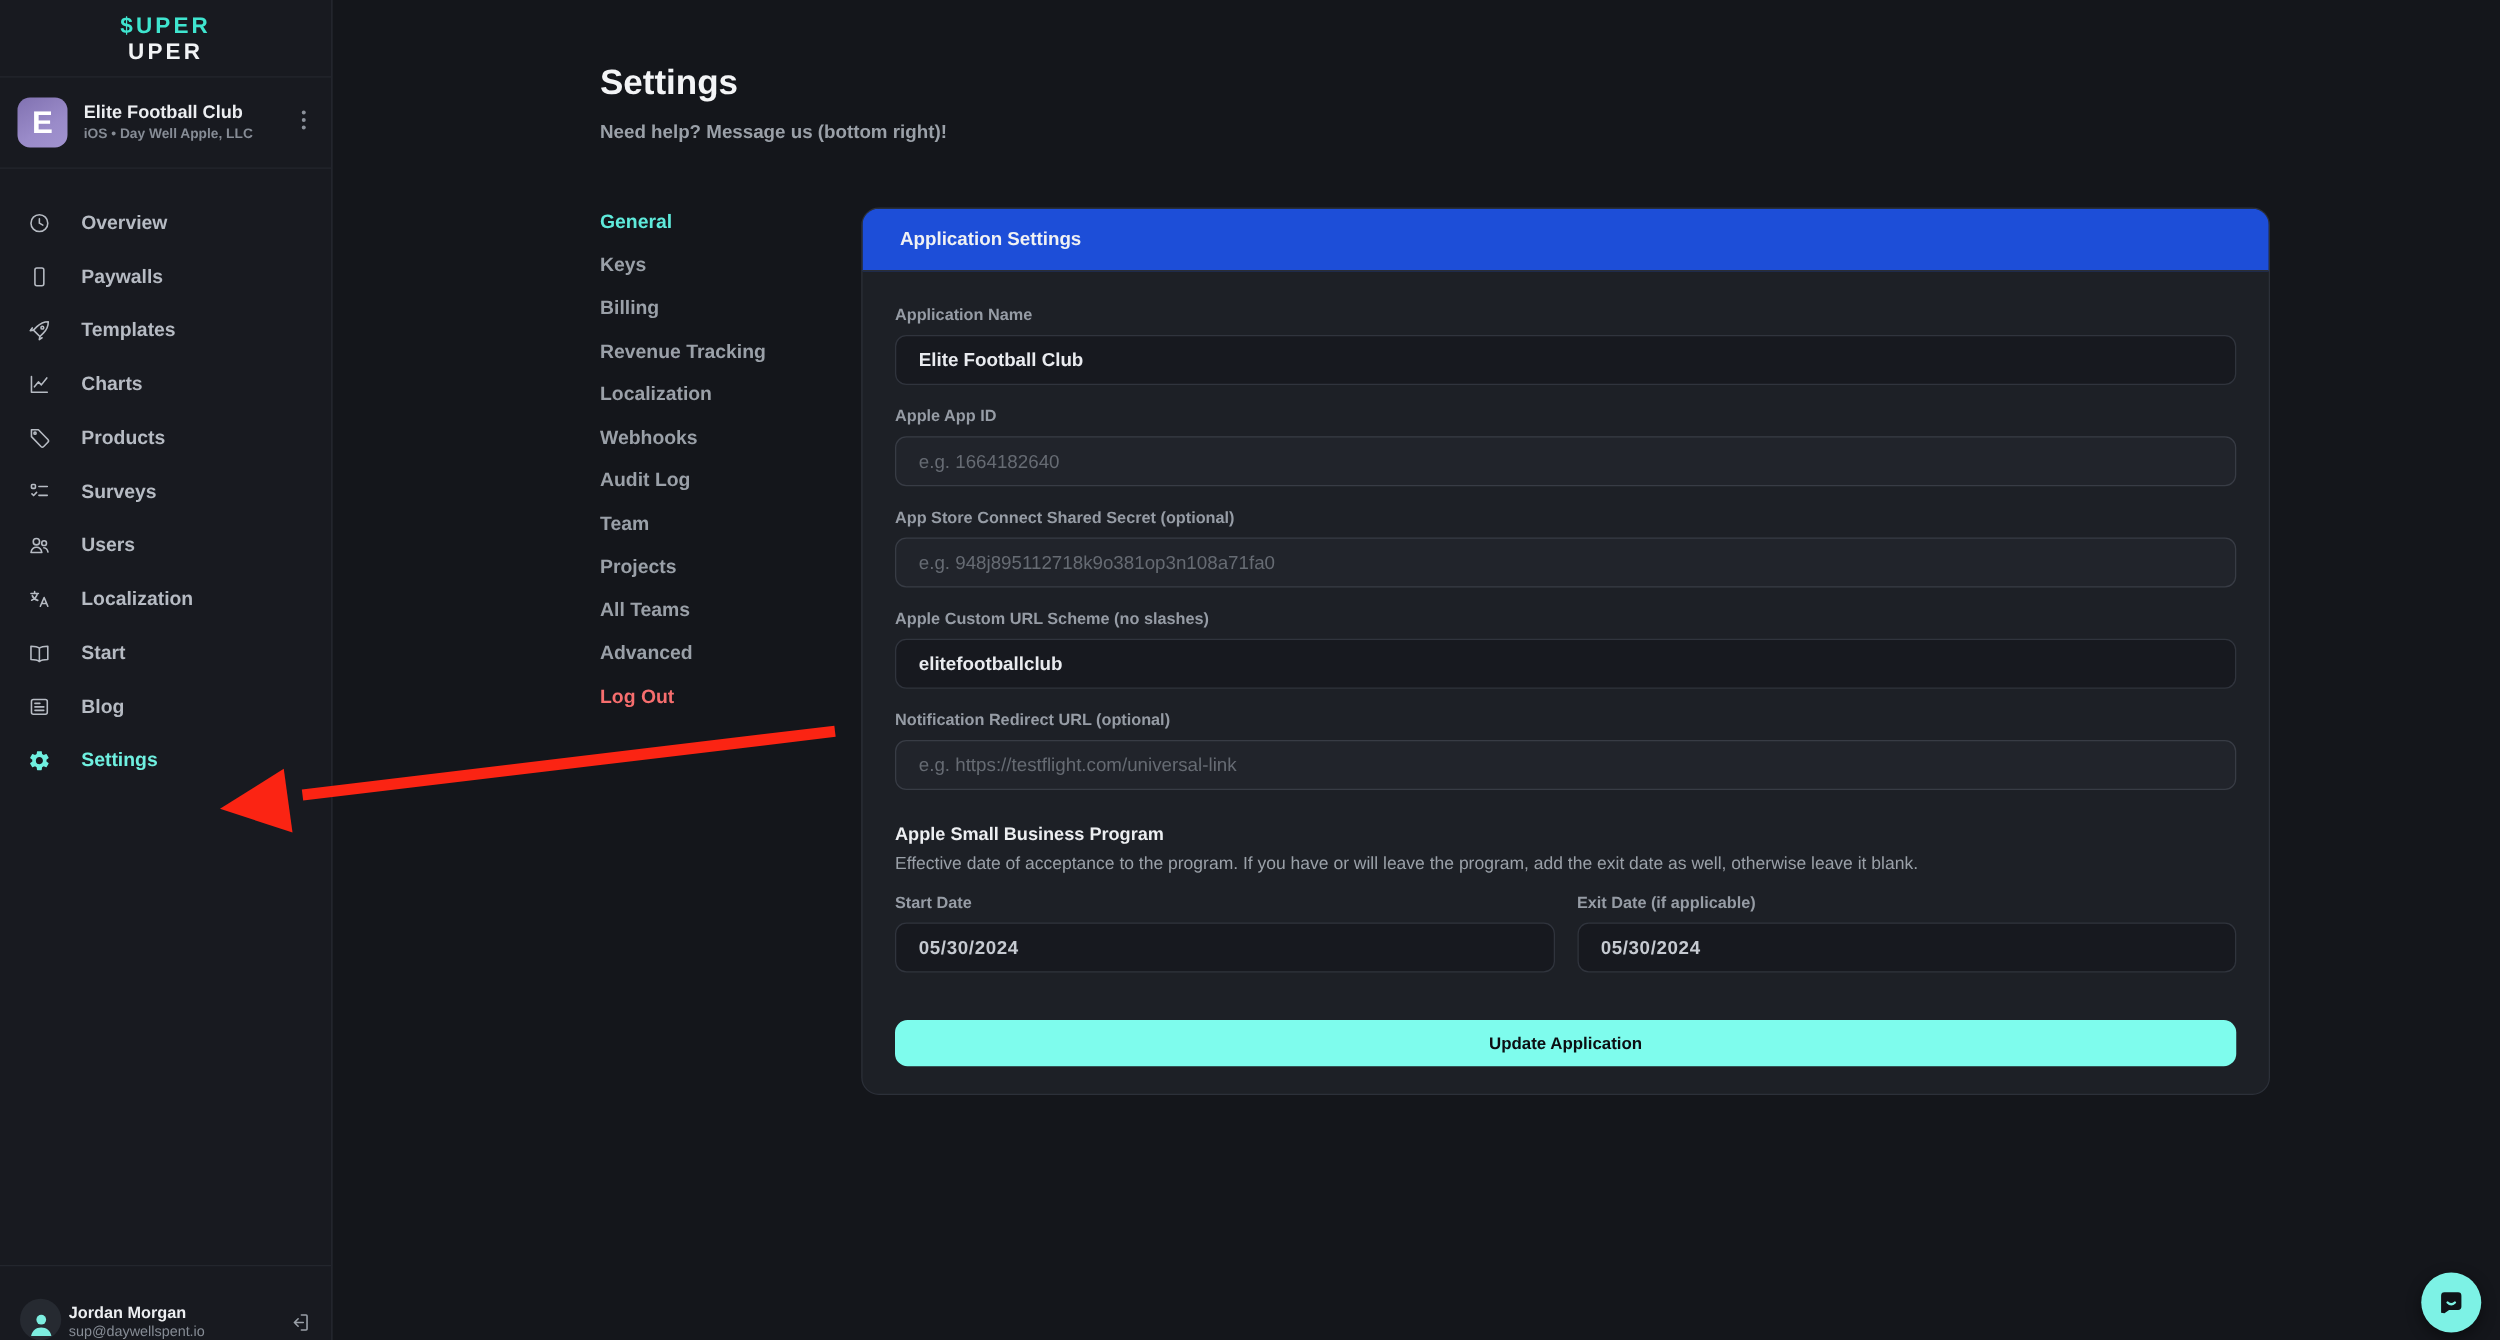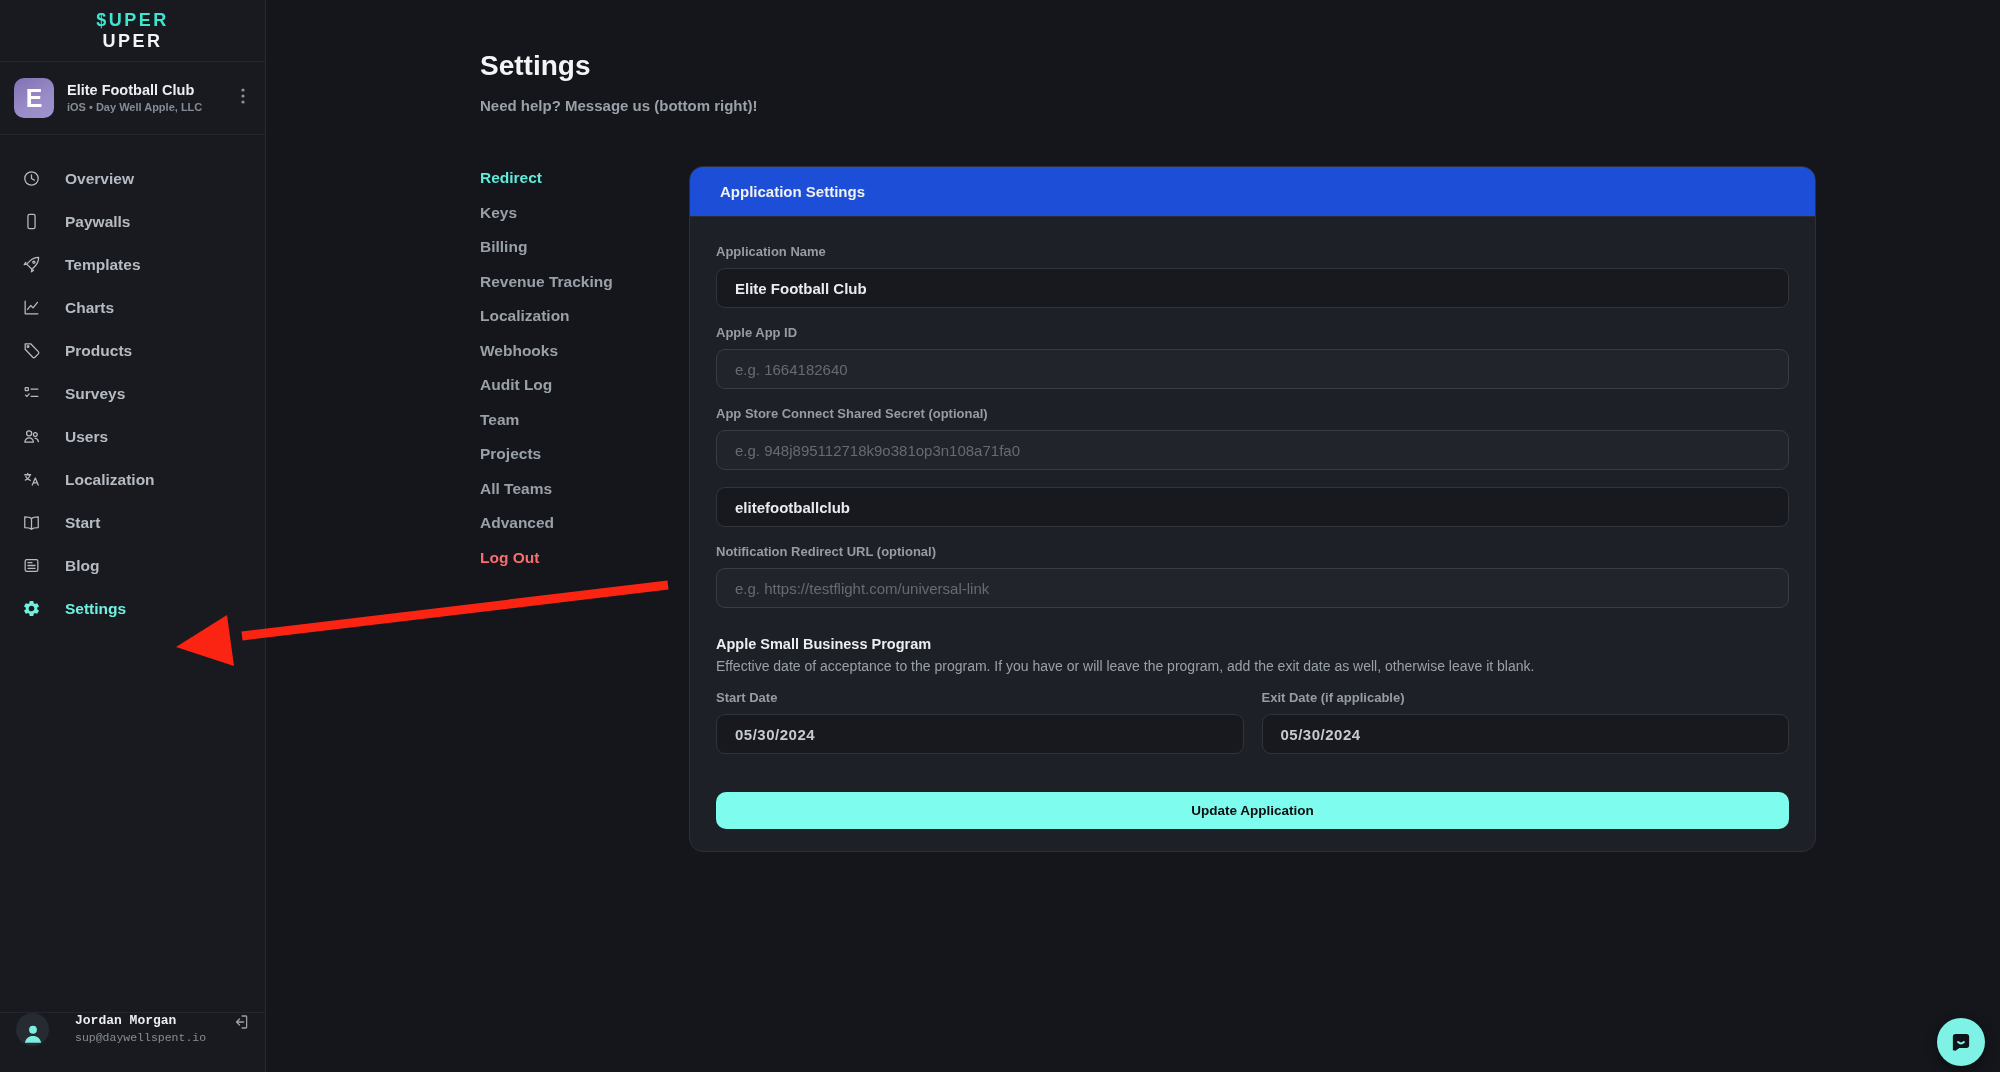--- a/index.html
+++ b/index.html
@@ -42,21 +42,21 @@
     padding-left:21px; gap:24px;
     color:#b6bbc3; font-size:15.5px; font-weight:600; cursor:pointer;
   }
   .nav-item.active { color:#6ff0e0; }
   .nav-icon { width:20px; height:20px; display:flex; align-items:center; justify-content:center; }
   .nav-icon svg { width:19px; height:19px; stroke:currentColor; fill:none; stroke-width:1.6; stroke-linecap:round; stroke-linejoin:round; }
   .nav-icon svg.filled { fill:currentColor; stroke:none; }
   .user-row {
     position:absolute; bottom:0; left:0; right:0; height:60px;
     border-top:1px solid #23262d;
-    display:flex; align-items:flex-start; padding:0 16px; gap:26px;font-family:Liberation Mono, monospace;
+    display:flex; align-items:flex-end; padding:0 16px; gap:6px;
   }
   .user-avatar {
     width:33px; height:33px; border-radius:50%; background:#262a31; flex-shrink:0;
     display:flex; align-items:flex-end; justify-content:center; overflow:hidden;
   }
   .user-avatar svg { width:26px; height:26px; fill:#7deee0; }
   .user-name { font-size:13px; font-weight:700; color:#eceef1; }
   .user-email { font-size:11.5px; color:#868c95; margin-top:3px; }
   .logout { margin-left:auto; color:#9aa0a8; cursor:pointer; }
   .logout svg { width:18px; height:18px; stroke:currentColor; fill:none; stroke-width:1.7; stroke-linecap:round; stroke-linejoin:round; }
@@ -256,21 +256,21 @@
     </div>
   </div>
 </aside>
 
 <main class="main">
   <h1 class="page-title">Settings</h1>
   <div class="page-sub">Need help? Message us (bottom right)!</div>
 
   <div class="content">
     <nav class="settings-nav">
-      <div class="snav-item active">Redirect</div>
+      <div class="snav-item active">General</div>
       <div class="snav-item">Keys</div>
       <div class="snav-item">Billing</div>
       <div class="snav-item">Revenue Tracking</div>
       <div class="snav-item">Localization</div>
       <div class="snav-item">Webhooks</div>
       <div class="snav-item">Audit Log</div>
       <div class="snav-item">Team</div>
       <div class="snav-item">Projects</div>
       <div class="snav-item">All Teams</div>
       <div class="snav-item">Advanced</div>
@@ -293,20 +293,21 @@
           <div class="field-label">Apple App ID</div>
           <input class="text-input empty" type="text" placeholder="e.g. 1664182640" style="">
         </div>
 
         <div class="field">
           <div class="field-label">App Store Connect Shared Secret (optional)</div>
           <input class="text-input empty" type="text" placeholder="e.g. 948j895112718k9o381op3n108a71fa0" style="">
         </div>
 
         <div class="field">
+          <div class="field-label">Apple Custom URL Scheme (no slashes)</div>
           <input class="text-input" type="text" value="elitefootballclub" style="">
         </div>
 
         <div class="field" style="margin-bottom:0">
           <div class="field-label">Notification Redirect URL (optional)</div>
           <input class="text-input empty" type="text" placeholder="e.g. https://testflight.com/universal-link" style="">
         </div>
 
         <div class="section-heading">Apple Small Business Program</div>
         <div class="section-desc">Effective date of acceptance to the program. If you have or will leave the program, add the exit date as well, otherwise leave it blank.</div>

